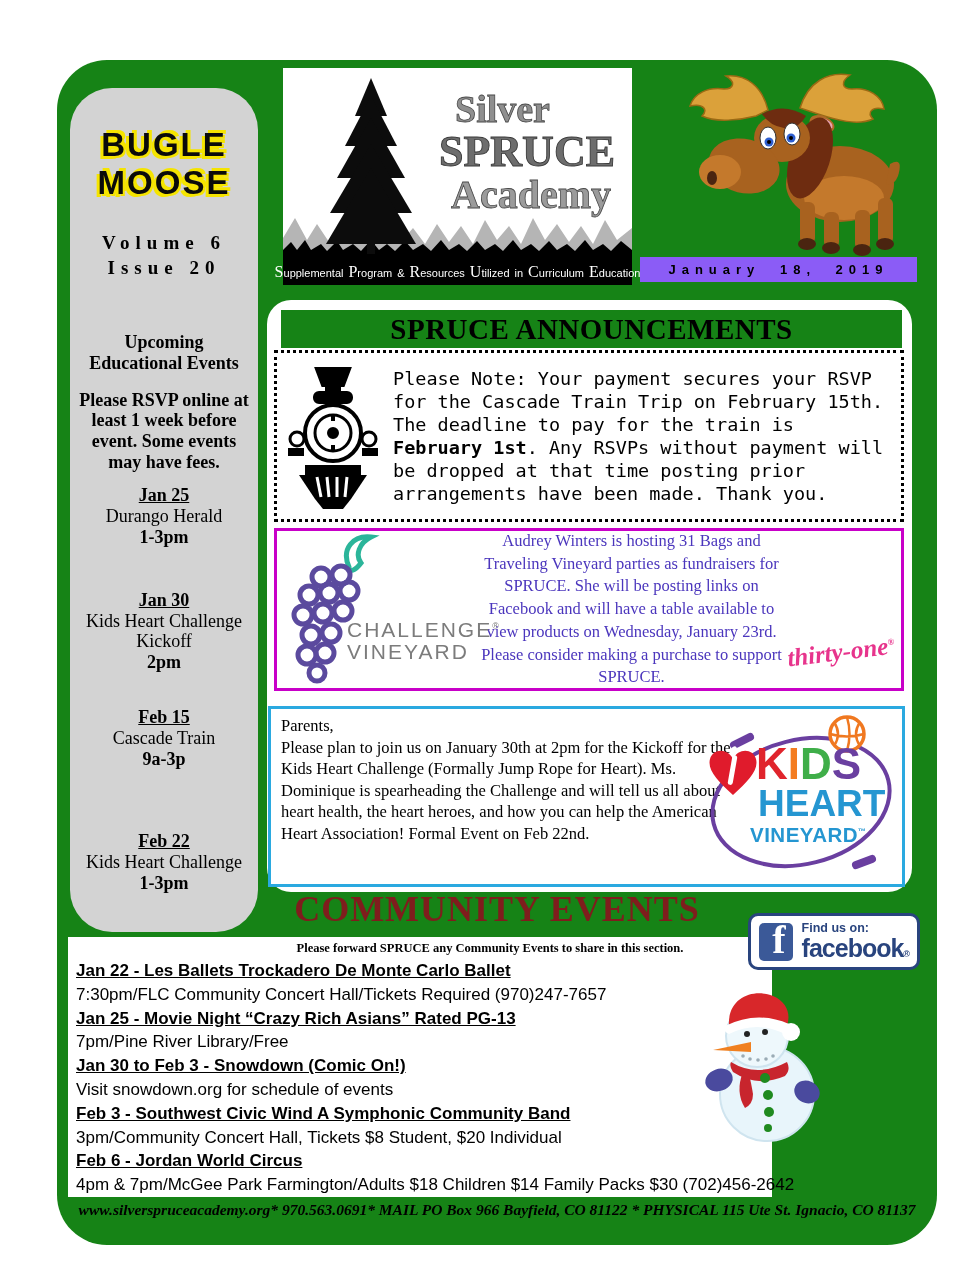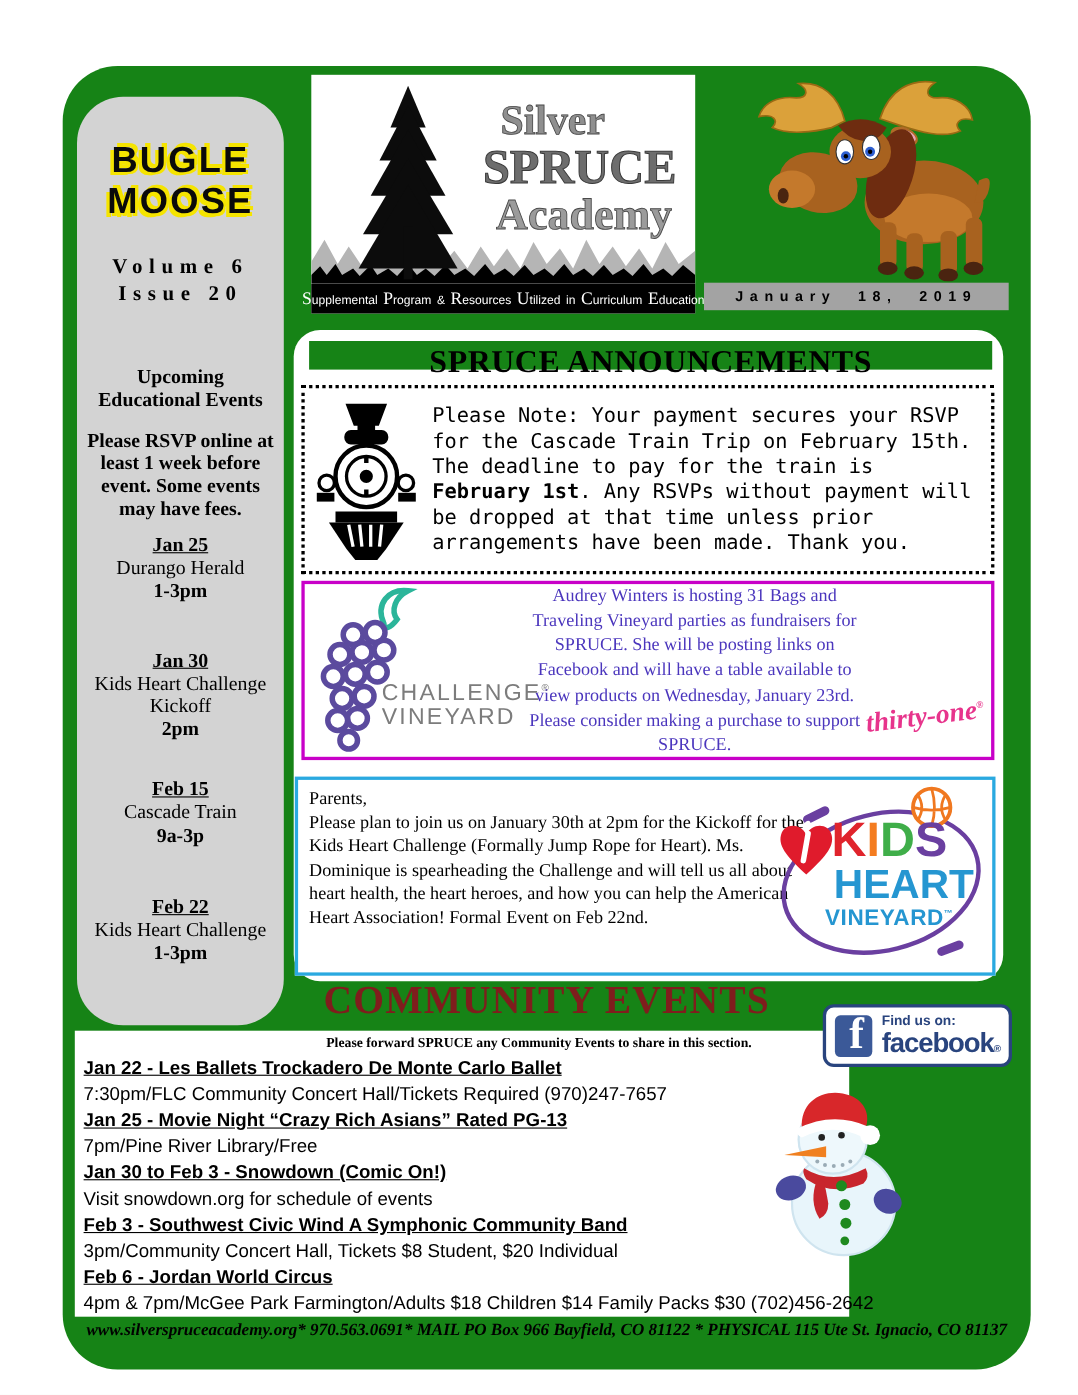--- a/index.html
+++ b/index.html
@@ -16,39 +16,39 @@
   .masthead-word{font-family:"Liberation Sans",sans-serif;font-weight:bold;font-size:33px;
            letter-spacing:2px;color:#0a0a0a;
            text-shadow:3px -3px 0 #f5e400,-3px 3px 0 #f5e400,2px 2px 0 #f5e400;}
   .masthead-word.second{margin-top:24px;}
   .vol-block{margin-top:28px;font-weight:bold;font-size:19px;letter-spacing:6px;line-height:1.32;}
   .upcoming{margin-top:52px;font-weight:bold;font-size:18px;line-height:1.15;}
   .rsvp{margin-top:16px;font-weight:bold;font-size:18px;line-height:1.16;}
   .sb-event{line-height:1.16;font-size:18px;}
   .sb-event .d{font-weight:bold;text-decoration:underline;}
   .sb-event .t{font-weight:bold;}
-  .mt1{margin-top:12px;} .mt2{margin-top:42px;} .mt3{margin-top:34px;} .mt4{margin-top:44px;}
+  .mt1{margin-top:12px;} .mt2{margin-top:42px;} .mt3{margin-top:34px;} .mt4{margin-top:61px;}
 
   
   .logo-box{left:283px;top:68px;width:349px;height:217px;background:#fff;}
   .logo-box svg{display:block;}
   .tagline{position:absolute;left:0;bottom:0;width:100%;height:27px;background:#000;color:#fff;
            display:flex;align-items:center;justify-content:center;gap:5px;
            font-family:"Liberation Sans",sans-serif;font-size:11px;white-space:nowrap;}
   .tagline .cap{font-size:16px;font-family:"Liberation Serif",serif;}
 
   
-  .date-banner{left:640px;top:257px;width:277px;height:25px;background:#a3a3a3;
+  .date-banner{left:640px;top:257px;width:277px;height:25px;background:#8b5cf6;
            display:flex;align-items:center;justify-content:center;
            font-family:"Liberation Sans",sans-serif;font-weight:bold;font-size:13px;
            letter-spacing:6px;word-spacing:10px;color:#000;}
 
   
   .announce-panel{left:267px;top:300px;width:645px;height:592px;background:#fff;border-radius:24px;}
-  .announce-title{left:281px;top:310px;width:621px;height:26px;background:#168316;
+  .announce-title{left:281px;top:310px;width:621px;height:38px;background:#168316;
            font-weight:bold;font-size:29px;letter-spacing:.5px;color:#000;text-align:center;line-height:38px;}
   .note-box{left:274px;top:350px;width:630px;height:172px;border:3px dotted #000;box-sizing:border-box;
            display:flex;align-items:center;gap:14px;padding:4px 10px;background:#fff;}
   .note-text{font-family:"DejaVu Sans Mono",monospace;font-size:18.5px;line-height:23px;width:492px;}
   .vineyard-box{left:274px;top:528px;width:630px;height:163px;border:3px solid #c800c8;box-sizing:border-box;
            display:flex;align-items:center;background:#fff;padding:2px 6px;}
   .tv-logo{width:196px;position:relative;height:100%;}
   .tv-words{position:absolute;left:64px;top:86px;color:#7c7c7c;font-family:"Liberation Sans",sans-serif;
            font-size:21px;letter-spacing:2px;line-height:1.05;}
   .tv-words .reg{font-size:9px;vertical-align:super;}
@@ -237,21 +237,21 @@
       <rect x="18" y="104" width="56" height="10" fill="#000"></rect>
       <polygon points="12,114 80,114 64,138 28,138" fill="#000"></polygon>
       <g stroke="#fff" stroke-width="3">
         <line x1="30" y1="116" x2="34" y2="136"></line>
         <line x1="40" y1="116" x2="42" y2="136"></line>
         <line x1="50" y1="116" x2="50" y2="136"></line>
         <line x1="60" y1="116" x2="58" y2="136"></line>
       </g>
       <polygon points="28,138 64,138 56,148 36,148" fill="#000"></polygon>
     </svg>
-    <div class="note-text"><span>Please Note: Your payment secures your RSVP for the Cascade Train Trip on February 15th. The deadline to pay for the train is </span><b>February 1st</b><span>. Any RSVPs without payment will be dropped at that time unless prior arrangements have been made. Thank you.</span></div>
+    <div class="note-text"><span>Please Note: Your payment secures your RSVP for the Cascade Train Trip on February 15th. The deadline to pay for the train is </span><b>February 1st</b><span>. Any RSVPs without payment will be dropped at that time posting prior arrangements have been made. Thank you.</span></div>
   </div>
 
   <div class="abs vineyard-box">
     <div class="tv-logo">
       <svg width="120" height="155" viewBox="0 0 120 155">
         <path d="M66,34 C58,16 70,2 88,4 C76,10 72,22 78,30 C72,38 66,40 66,34 Z" fill="none" stroke="#2bb59a" stroke-width="5"></path>
         <g stroke="#5b4a9e" stroke-width="5" fill="none">
           <circle cx="38" cy="44" r="9"></circle>
             <circle cx="58" cy="42" r="9"></circle>
           <circle cx="26" cy="62" r="9"></circle>

